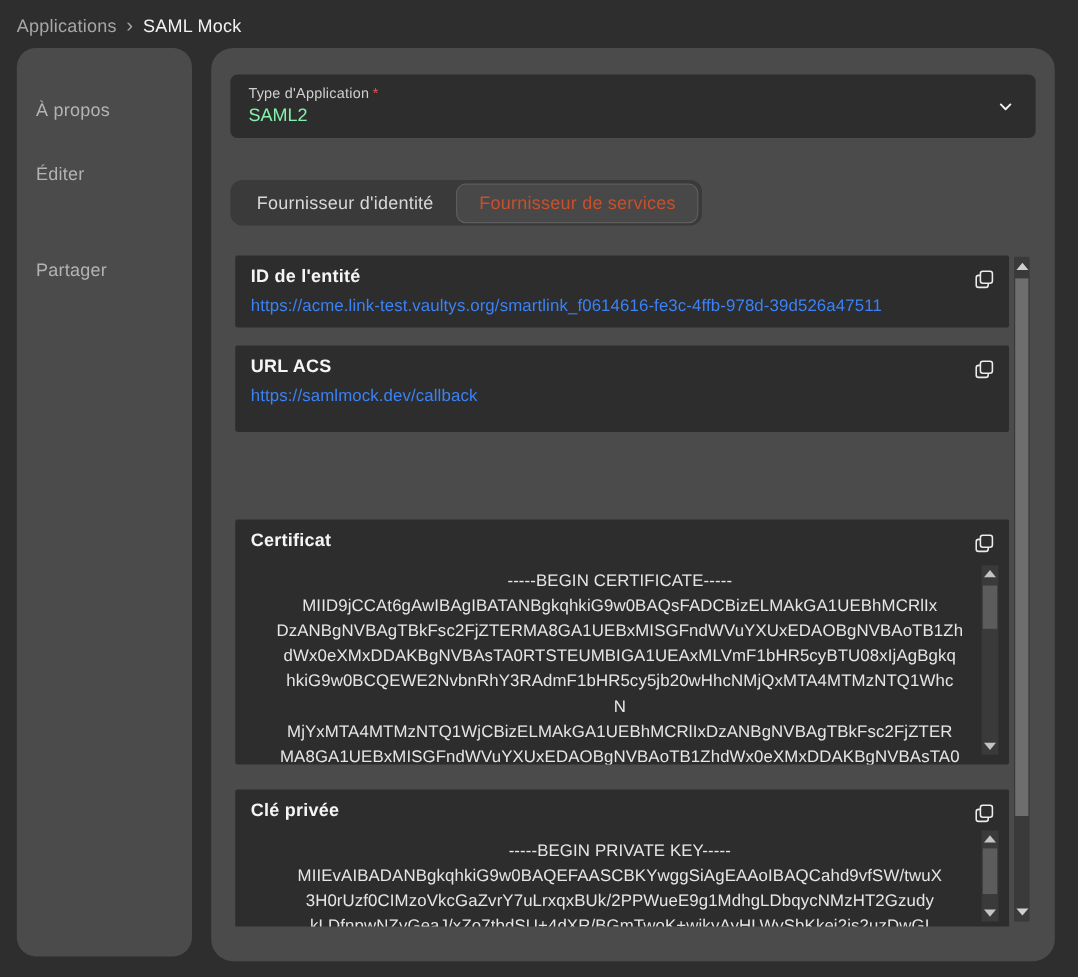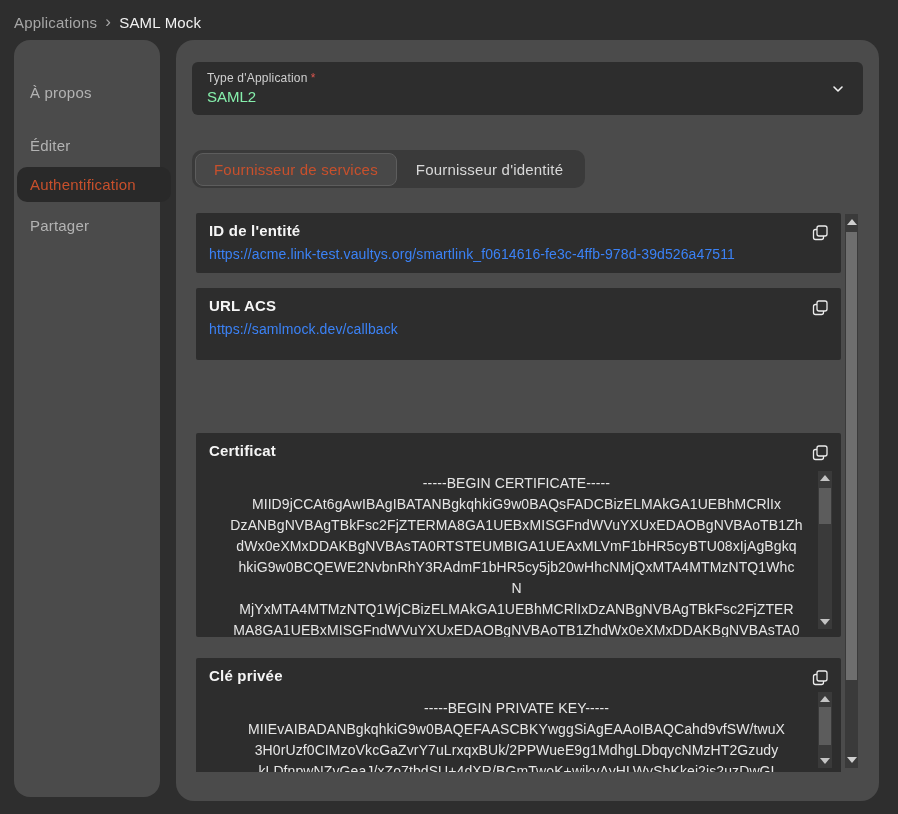--- a/index.html
+++ b/index.html
@@ -81,43 +81,40 @@
 
   <div class="breadcrumb">
     <span class="crumb-parent">Applications</span>
     <span class="crumb-sep">›</span>
     <span class="crumb-current">SAML Mock</span>
   </div>
 
   <nav class="sidebar">
     <div class="side-item i0">À propos</div>
     <div class="side-item i1">Éditer</div>
-    <div class="side-active">
-      <span>Authentification</span>
-    </div>
     <div class="side-item i3">Partager</div>
   </nav>
 
   <section class="main">
 
     <div class="type-select">
       <div class="type-label">
         <span>Type d'Application</span><span class="req">*</span>
       </div>
       <div class="type-value">SAML2</div>
       <span class="chev">
         <svg width="14" height="14" viewBox="0 0 14 14">
             <path d="M3 5l4 4 4-4" fill="none" stroke="#f0f0f0" stroke-width="1.6" stroke-linecap="round" stroke-linejoin="round"></path>
           </svg>
       </span>
     </div>
 
     <div class="tabs">
+      <div class="tab inactive">Fournisseur d'identité</div>
       <div class="tab active">Fournisseur de services</div>
-      <div class="tab inactive">Fournisseur d'identité</div>
     </div>
 
     <div class="fields-viewport">
 
       <div class="fieldbox fb-entity">
         <div class="fb-label">ID de l'entité</div>
         <div class="fb-value">https://acme.link-test.vaultys.org/smartlink_f0614616-fe3c-4ffb-978d-39d526a47511</div>
         <div class="copy-btn">
           <svg width="20" height="20" viewBox="0 0 20 20">
               <rect x="3.5" y="6.5" width="10" height="10" rx="2" fill="none" stroke="#ececec" stroke-width="1.3"></rect>

